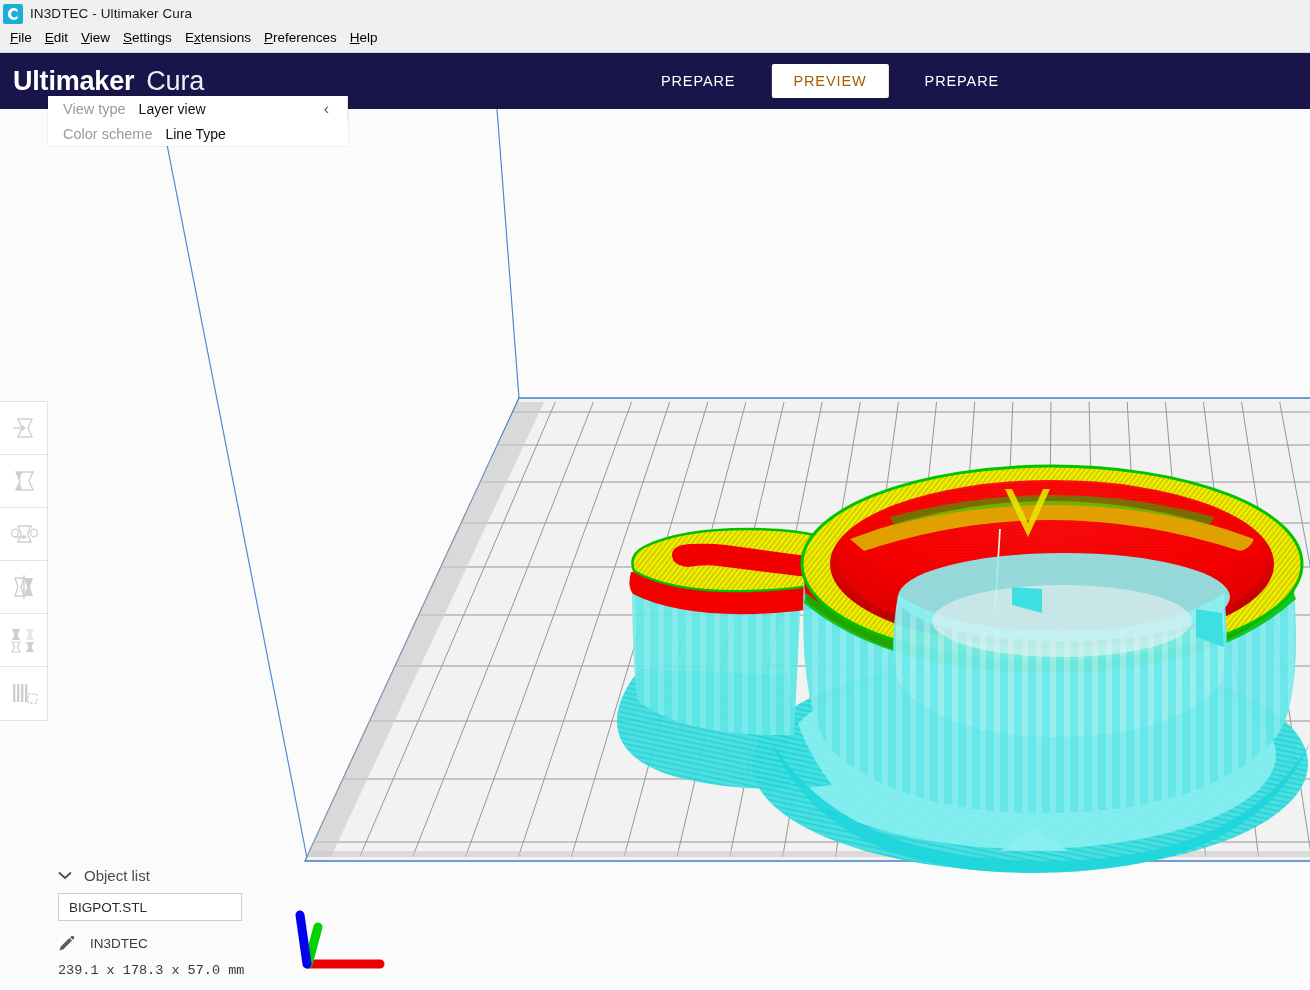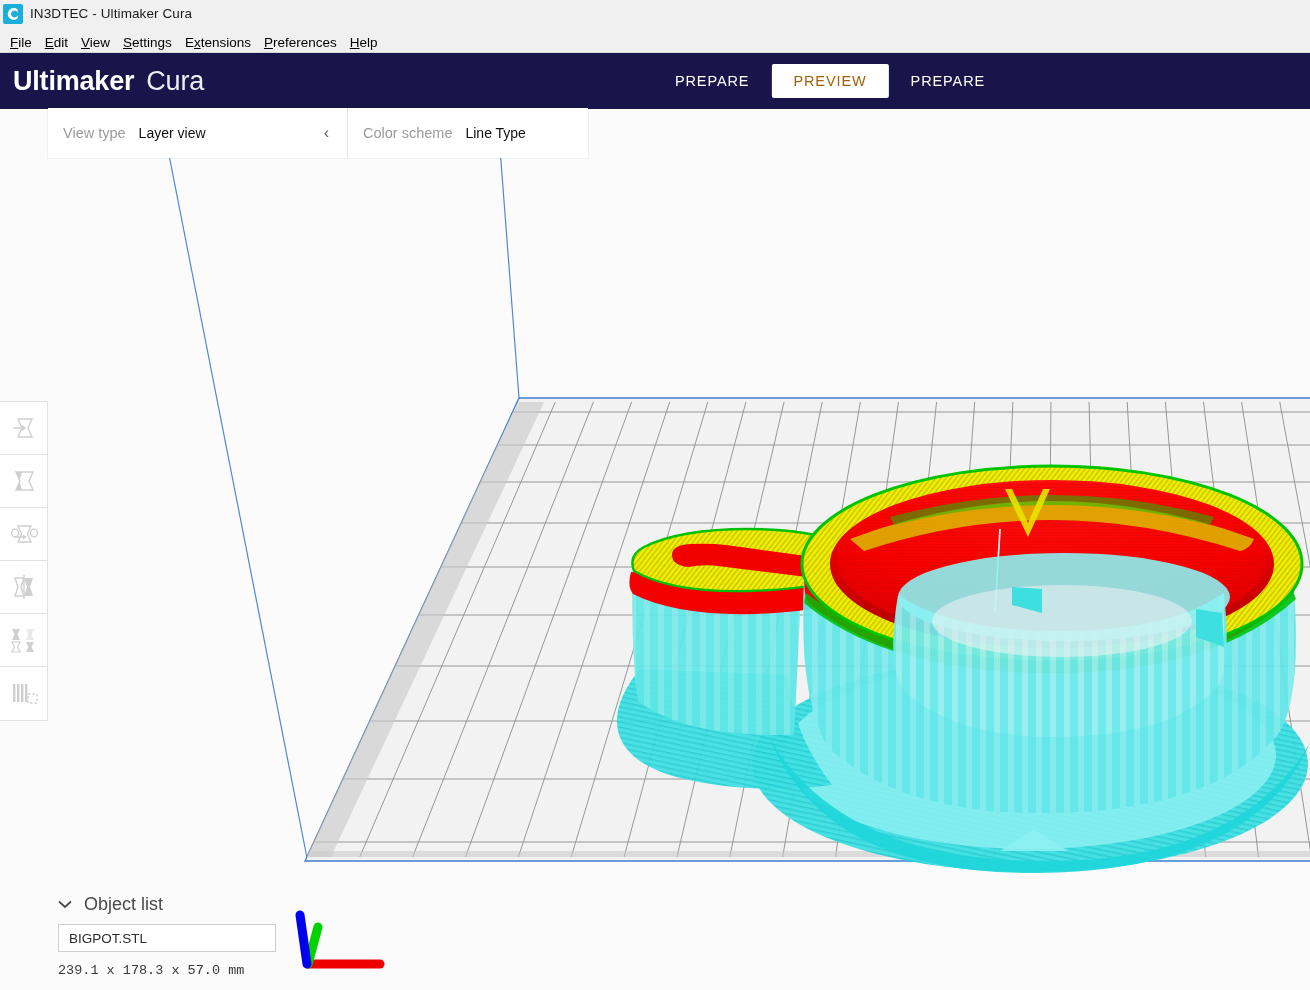--- a/index.html
+++ b/index.html
@@ -31,21 +31,21 @@
     color: #1a1a1a;
     letter-spacing: 0.1px;
     text-align: right;
   }
 
   
   .menubar {
     height: 25px;
     background: #f0f0f0;
     display: flex;
-    align-items: flex-end;
+    align-items: flex-start;
     padding-left: 4px;
     border-bottom: 1px solid #d8d8d8;
   }
   .menu-item {
     font-size: 13.5px;
     color: #000000;
     padding: 2px 7px 2px 6px;
     cursor: default;
     white-space: nowrap;
   }
@@ -71,20 +71,21 @@
   .brand .b1 { font-weight: bold; }
   .brand .b2 { font-weight: 300; opacity: 0.93; margin-left: 12px;}
   .tabs {
     position: absolute;
     left: 50%; top: 0;
     transform: translateX(-50%);
     margin-left: 175px;
     height: 56px;
     display: flex;
     align-items: center;
+    gap: 14px;
   }
   .tab {
     font-size: 14.5px;
     letter-spacing: 0.9px;
     color: #ffffff;
     padding: 9px 22px;
     border-radius: 2px;
     cursor: pointer;
     white-space: nowrap;
   }
@@ -99,26 +100,27 @@
     left: 0; top: 109px;
     width: 1310px; height: 881px;
     background: #fbfbfb;
     overflow: hidden;
   }
   .viewport svg { display: block; }
 
   
   .viewpanel {
     position: absolute;
-    left: 48px; top: 108px;
+    left: 48px; top: 96px;
     height: 50px;
     display: flex;
     background: #ffffff;
     box-shadow: 0 0 0 1px rgba(0,0,0,0.045);
     z-index: 20;
+    flex-direction: column;
   }
   .vp-section {
     display: flex;
     align-items: center;
     padding: 0 14px 0 15px;
     height: 50px;
   }
   .vp-section.first { width: 300px; border-right: 1px solid #e4e4e4; }
   .vp-section.second { width: 240px; }
   .vp-label {
@@ -176,26 +178,26 @@
     margin-bottom: 9px;
     cursor: pointer;
   }
   .ol-chev {
     width: 20px;
     font-size: 13px;
     color: #4a4a4a;
     line-height: 1;
   }
   .ol-title {
-    font-size: 18px;
+    font-size: 15px;
     color: #4a4a4a;
     margin-left: 6px;
   }
   .ol-box {
-    width: 218px;
+    width: 184px;
     height: 28px;
     border: 1px solid #cdcdcd;
     background: #ffffff;
     display: flex;
     align-items: center;
     padding-left: 10px;
     font-size: 13.5px;
     color: #2b2b2b;
     cursor: pointer;
   }
@@ -494,15 +496,24 @@
     <span class="ol-chev">
       <svg width="14" height="9" viewBox="0 0 14 9" fill="none" stroke="#4a4a4a" stroke-width="1.7">
         <path d="M1 1.5 L7 7 L13 1.5"></path>
       </svg>
     </span>
     <span class="ol-title">Object list</span>
   </div>
 
   <div class="ol-box">BIGPOT.STL</div>
 
+  <div class="ol-owner">
+    <span class="pencil">
+      <svg width="17" height="17" viewBox="0 0 17 17">
+        <path d="M1.5 15.5 L2.8 11.6 L11.4 3 L14 5.6 L5.4 14.2 Z" fill="#5a5a5a"></path>
+        <path d="M12.2 2.2 L13.1 1.3 A1.3 1.3 0 0 1 15.7 3.9 L14.8 4.8 Z" fill="#5a5a5a"></path>
+      </svg>
+    </span>
+    <span class="ol-owner-name">IN3DTEC</span>
+  </div>
 
   <div class="ol-dims">239.1 x 178.3 x 57.0 mm</div>
 </div>
 
 </body></html>

